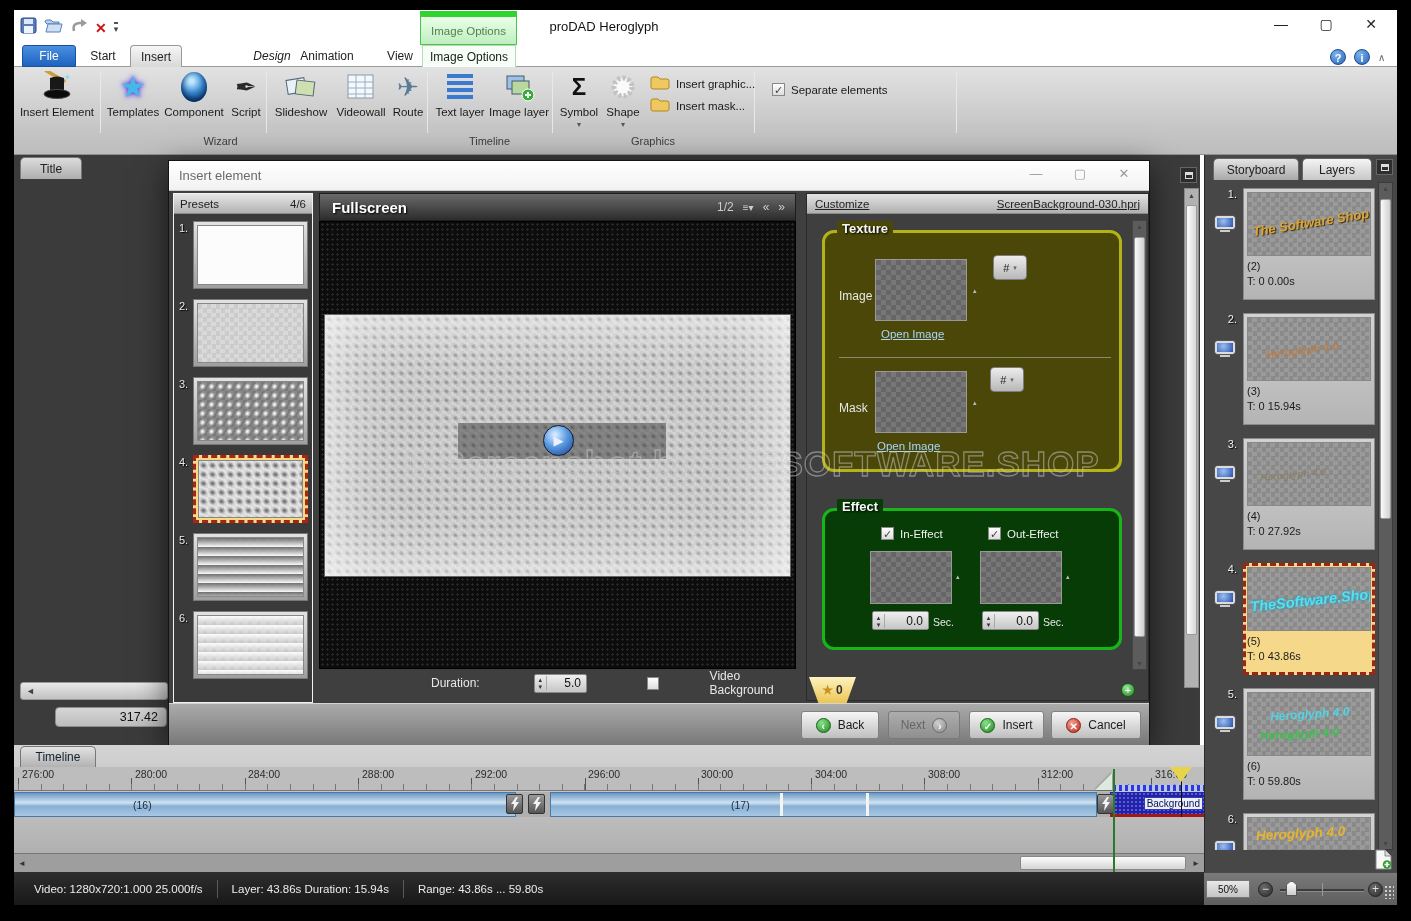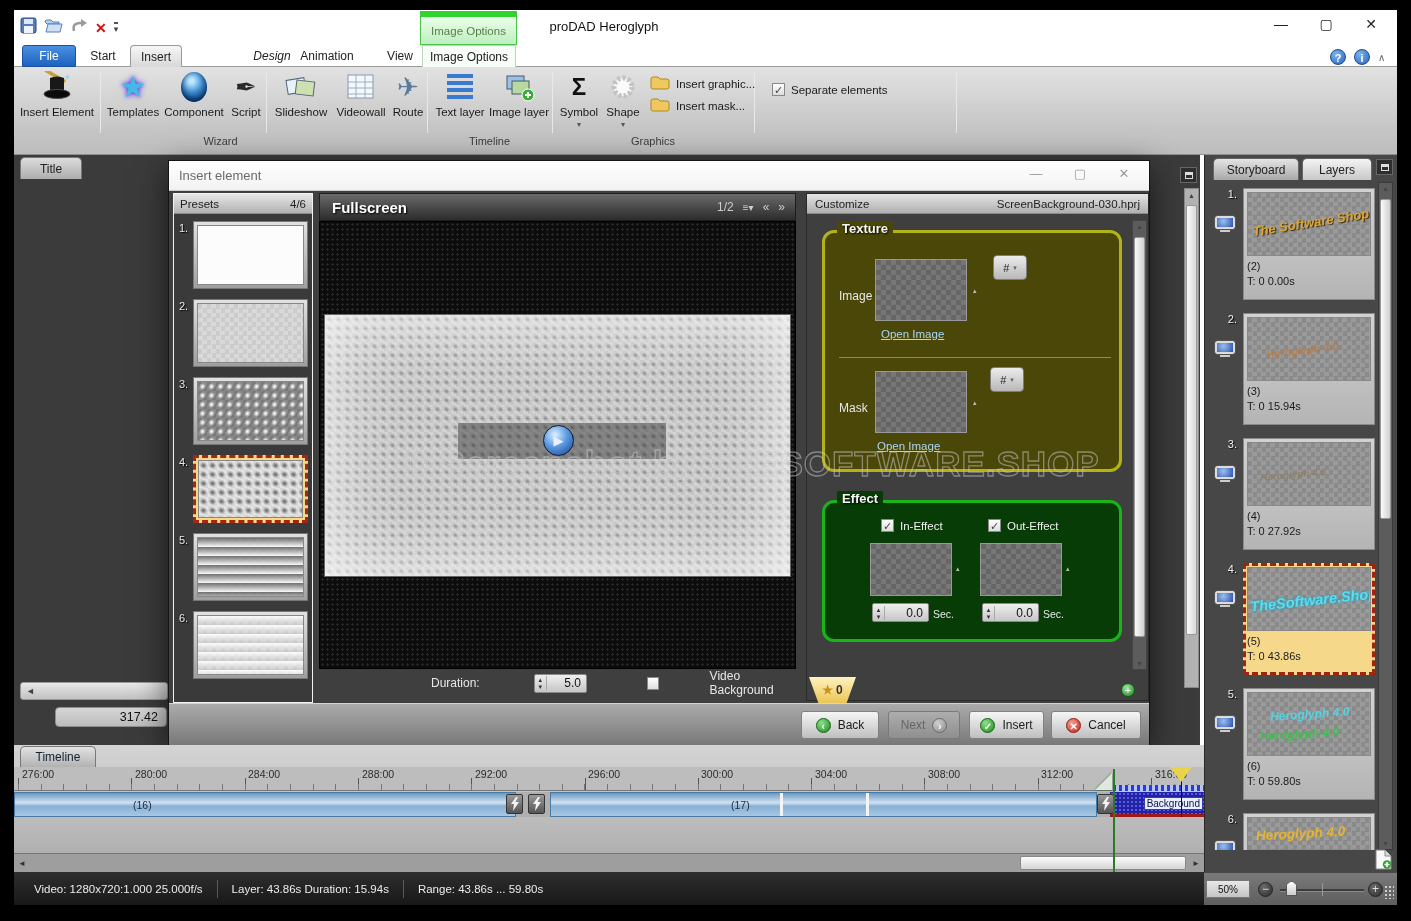--- a/index.html
+++ b/index.html
@@ -104,26 +104,26 @@
              color:#eef; display:flex; align-items:center; justify-content:center; font-size:13px; }
   .durrow { position:absolute; left:150px; top:510px; width:477px; height:24px; display:flex; align-items:center;gap:44px; }
   .durrow .lab { font-size:12px; color:#e8e8e8; }
   .spin { height:19px; background:linear-gradient(#efefef,#c6c6c6); border:1px solid #8a8a8a; border-radius:2px; display:flex; align-items:center; }
   .spin .arr { width:12px; font-size:7px; line-height:7px; color:#333; text-align:center; border-right:1px solid #aaa; }
   .spin .val { font-size:12px; color:#111; text-align:right; padding-right:5px; flex:1; }
 
   
   .customize { position:absolute; left:637px; top:32px; width:343px; height:508px; background:#3f3f3f; border:1px solid #2a2a2a; }
   .chead { position:absolute; left:0; top:0; width:341px; height:20px; background:linear-gradient(#e3e3e3,#b0b0b0); border-bottom:1px solid #8a8a8a;
-           display:flex; align-items:center; justify-content:space-between; padding:0 8px; font-size:11.5px; color:#222; }
+           display:flex; align-items:center; justify-content:space-between; padding:0 8px; font-size:11.5px; color:#222;text-decoration:underline; }
   .cscroll { position:absolute; left:325px; top:26px; width:15px; height:450px; background:#5c5c5c; border:1px solid #444; }
   .cthumbbar { position:absolute; left:1px; top:16px; width:11px; height:400px; background:linear-gradient(90deg,#fafafa,#d0d0d0); border:1px solid #999; border-radius:2px; }
   .grp { position:absolute; left:15px; width:300px; border-radius:12px; }
   .grp-tex { top:36px; height:242px; background:#4a4708; border:3px solid #b3b316; }
-  .grp-eff { top:306px; height:142px; background:#073c07; border:3px solid #17b517;padding-left:20px; }
+  .grp-eff { top:314px; height:142px; background:#073c07; border:3px solid #17b517;padding-left:20px; }
   .grplabel { position:absolute; top:-12px; left:12px; font-size:13px; font-weight:bold; color:#f6f6f6; padding:0 5px; text-shadow:1px 1px 2px #000; }
   .grplabel-tex { background:#4a4708; }
   .grplabel-eff { background:#073c07; }
   .texlab { position:absolute; font-size:12px; color:#e8e8e8; }
   .texthumb { position:absolute; border:1px solid #999; }
   .tinyup { position:absolute; font-size:7px; color:#bbb; }
   .hashbtn { position:absolute; width:34px; height:25px; background:linear-gradient(#ececec,#b8b8b8); border:1px solid #7e7e7e; border-radius:4px;
              display:flex; align-items:center; justify-content:center; gap:4px; font-size:11px; color:#222; }
   .hashbtn .dn { font-size:7px; color:#666; }
   .openlink { position:absolute; font-size:11.5px; color:#a9d6f5; text-decoration:underline; }

